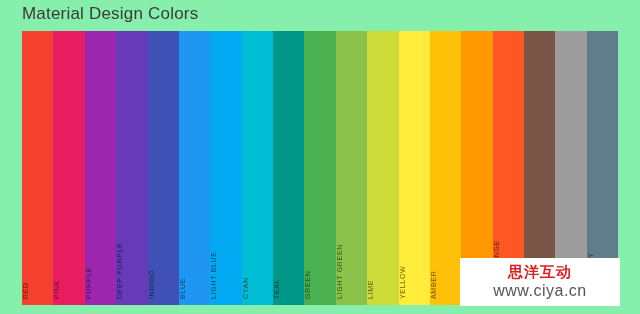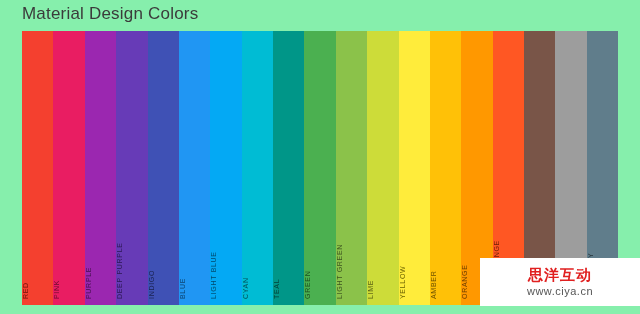--- a/index.html
+++ b/index.html
@@ -61,39 +61,39 @@
     text-align: left;
     transform-origin: left bottom;
     transform: rotate(-90deg) translateY(100%);
     white-space: nowrap;
     font-size: 7px;
     letter-spacing: 0.7px;
   }
   
   #watermark {
     position: absolute;
-    right: 0;
+    right: 20px;
     bottom: 8px;
     width: 160px;
     height: 48px;
     background: #ffffff;
     display: flex;
     flex-direction: column;
     align-items: center;
     justify-content: center;
     line-height: 1.25;
   }
   #wm-main {
     font-size: 15px;
     color: #e02020;
     font-weight: bold;
     letter-spacing: 1px;
   }
   #wm-sub {
-    font-size: 11px;
+    font-size: 16px;
     color: #555555;
     letter-spacing: 0.5px;
   }
 </style>
 </head>
 <body>
 
 <div id="page">
 
   <div id="title">Material Design Colors</div>

